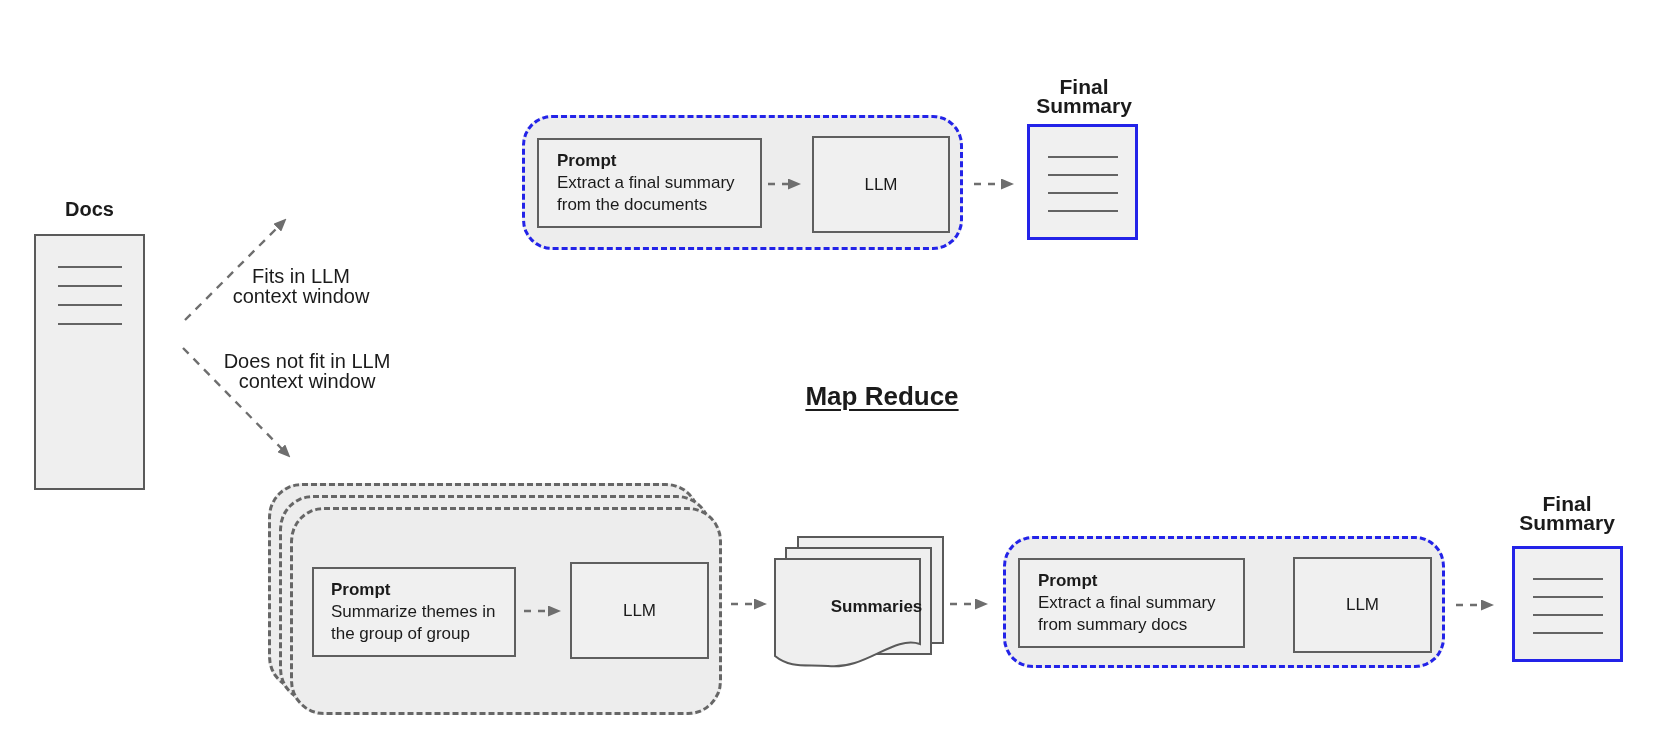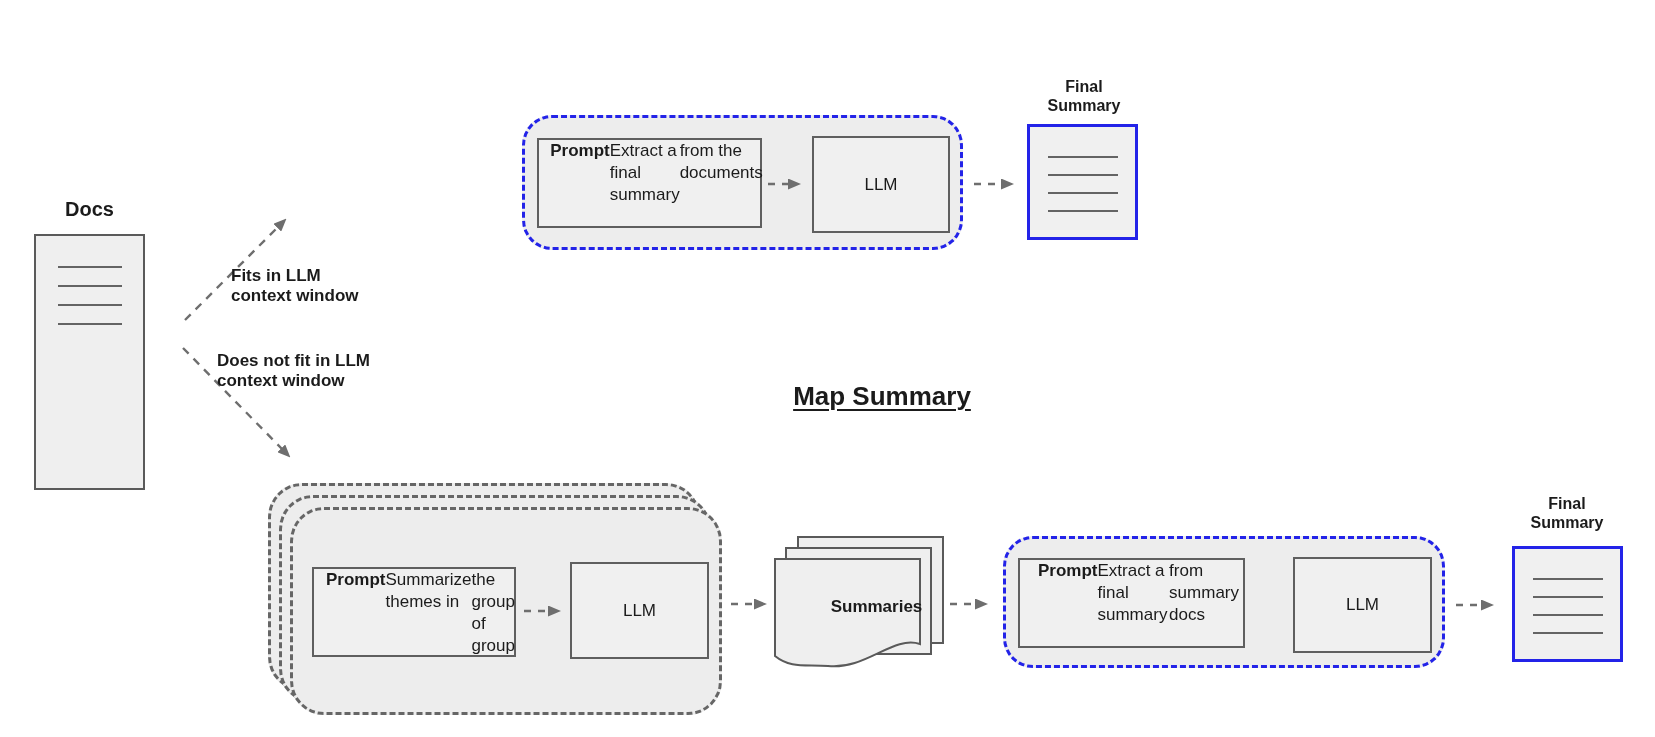--- a/index.html
+++ b/index.html
@@ -15,35 +15,35 @@
   .doc-box{
     background:#efefef;border:2px solid #5a5a5a;box-sizing:border-box;
   }
   .doc-box.blue{border:3px solid #2323e8;background:#f0f0f0;}
   .doc-line{height:2px;background:#646464;margin:17px auto 0;}
   .doc-box .doc-line{width:64px;}
   .doc-box .doc-line:first-child{margin-top:30px;}
   .doc-box.blue .doc-line{width:70px;margin-top:16px;}
   .doc-box.blue .doc-line:first-child{margin-top:29px;}
   .doc-label{font-size:20px;font-weight:bold;text-align:center;}
-  .final-label{font-size:16px;font-weight:bold;line-height:19px;text-align:center;}
+  .final-label{font-size:21px;font-weight:bold;line-height:19px;text-align:center;}
   .container-dashed{
     box-sizing:border-box;background:#ededed;border-radius:30px;
     border:3px dashed #2323e8;
   }
   .container-dashed.gray{border:3px dashed #666666;border-radius:34px;}
   .node-box{
     box-sizing:border-box;background:#f0f0f0;border:2px solid #5f5f5f;
-    display:flex;flex-direction:row;justify-content:center;
+    display:flex;flex-direction:column;justify-content:center;
     font-size:17px;line-height:22px;
   }
   .node-box .heading{font-weight:bold;}
   .node-box.prompt{padding-left:18px;padding-right:4px;}
   .node-box.llm{align-items:center;font-weight:normal;}
-  .branch-label{font-size:17px;font-weight:bold;line-height:20px;}
+  .branch-label{font-size:20px;font-weight:normal;line-height:20px;text-align:center;}
   .summaries-label{
     display:flex;align-items:center;justify-content:center;
     font-size:17px;font-weight:bold;
   }
   svg.overlay{position:absolute;left:0;top:0;pointer-events:none;}
 </style>
 </head>
 <body>
 
 <div class="canvas">
@@ -113,21 +113,21 @@
     <div>Final</div>
     <div>Summary</div>
   </div>
   <div class="abs doc-box blue" style="left:1027px;top:124px;width:111px;height:116px;">
     <div class="doc-line"></div>
     <div class="doc-line"></div>
     <div class="doc-line"></div>
     <div class="doc-line"></div>
   </div>
 
-  <div class="abs section-title" style="left:782px;top:381px;width:200px;">Map Summary</div>
+  <div class="abs section-title" style="left:782px;top:381px;width:200px;">Map Reduce</div>
 
   <div class="abs node-box prompt" style="left:312px;top:567px;width:204px;height:90px;padding-left:17px;">
     <div class="heading">Prompt</div>
     <div>Summarize themes in</div>
     <div>the group of group</div>
   </div>
 
   <div class="abs node-box llm" style="left:570px;top:562px;width:139px;height:97px;">
     <div>LLM</div>
   </div>

